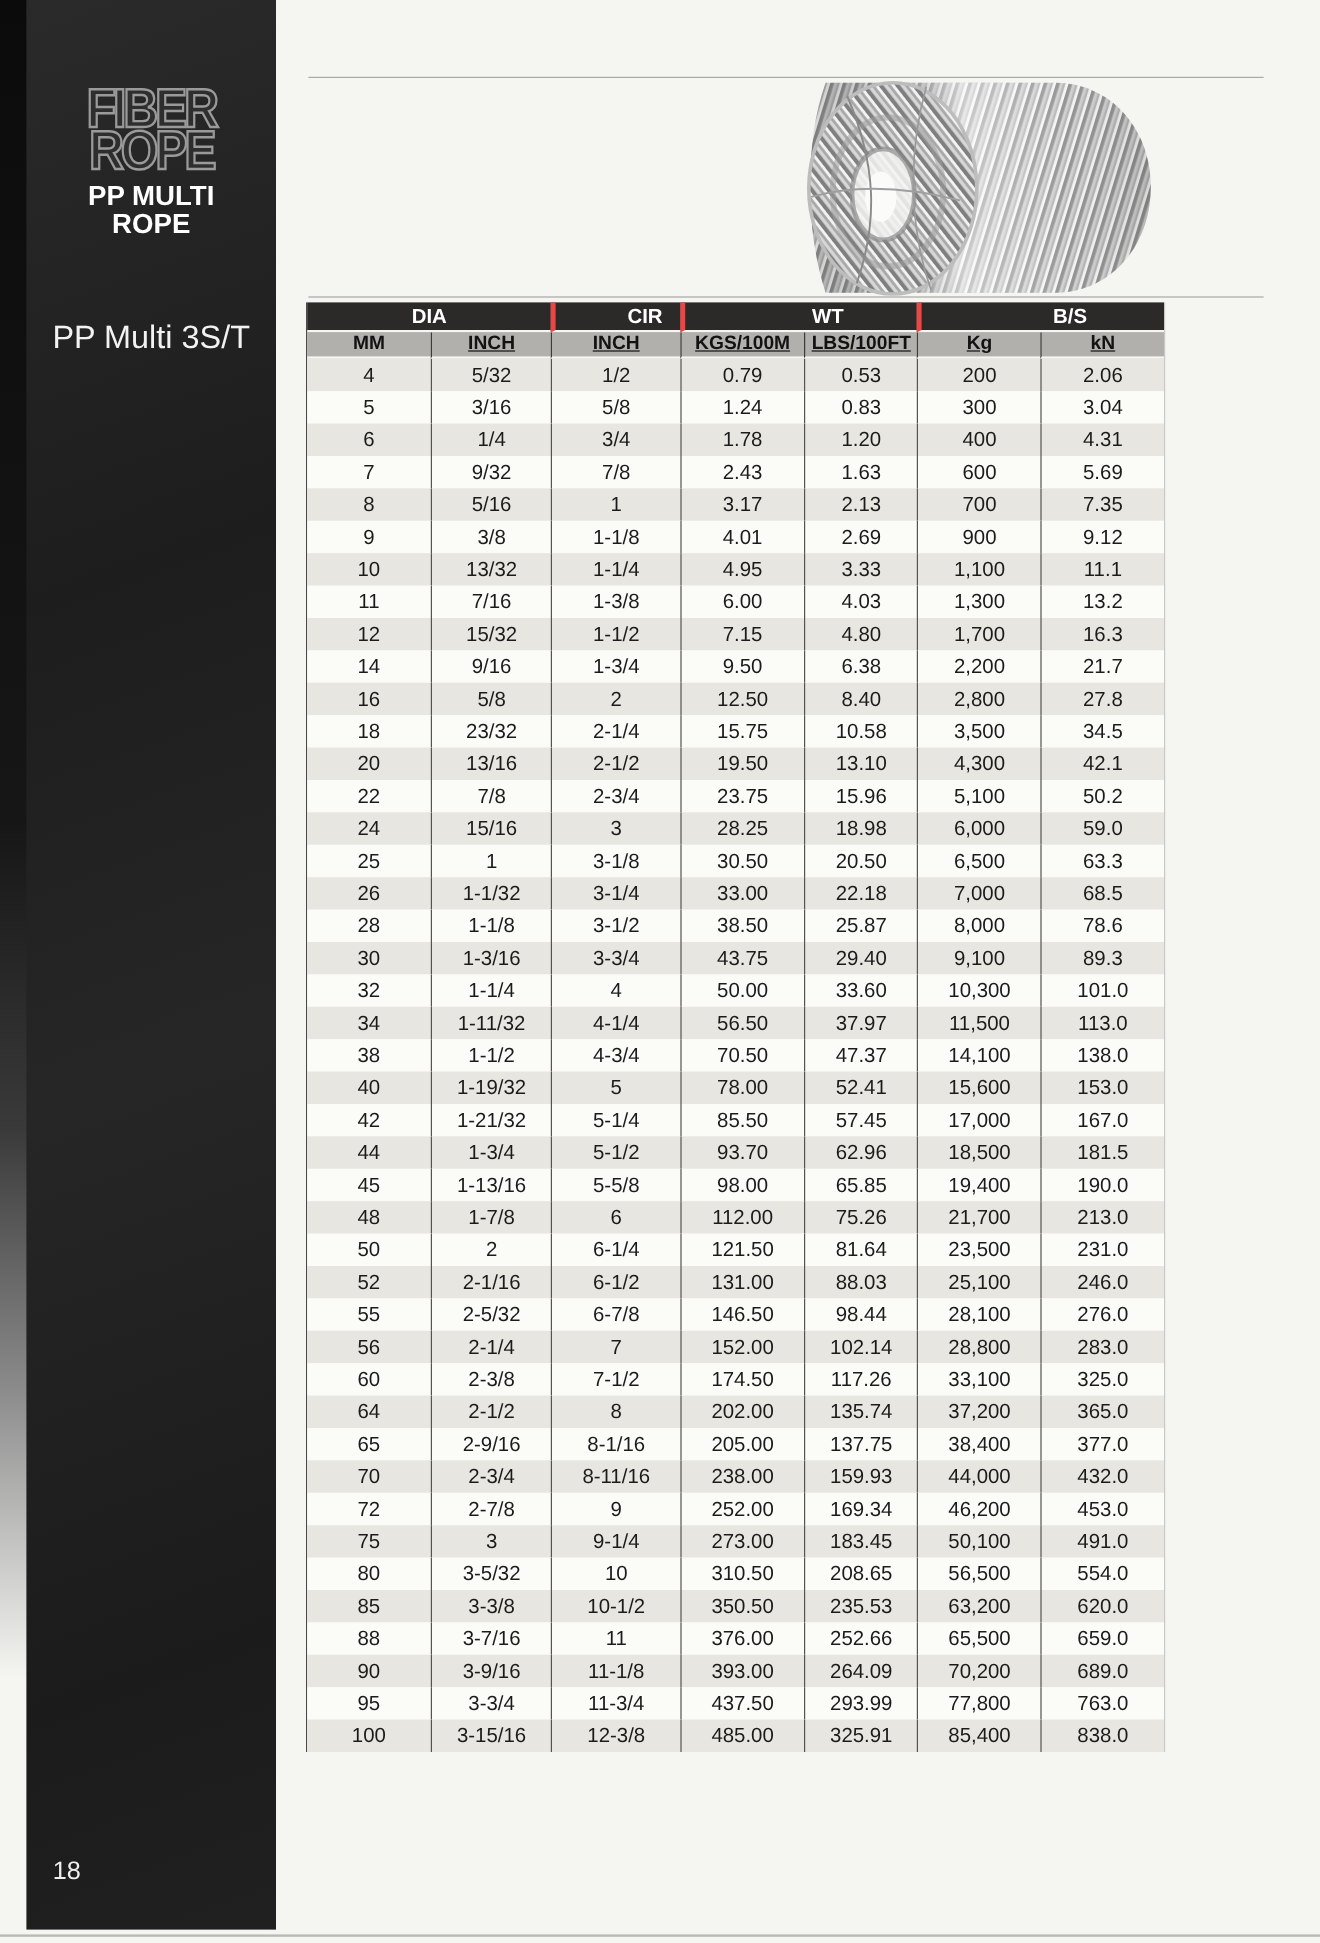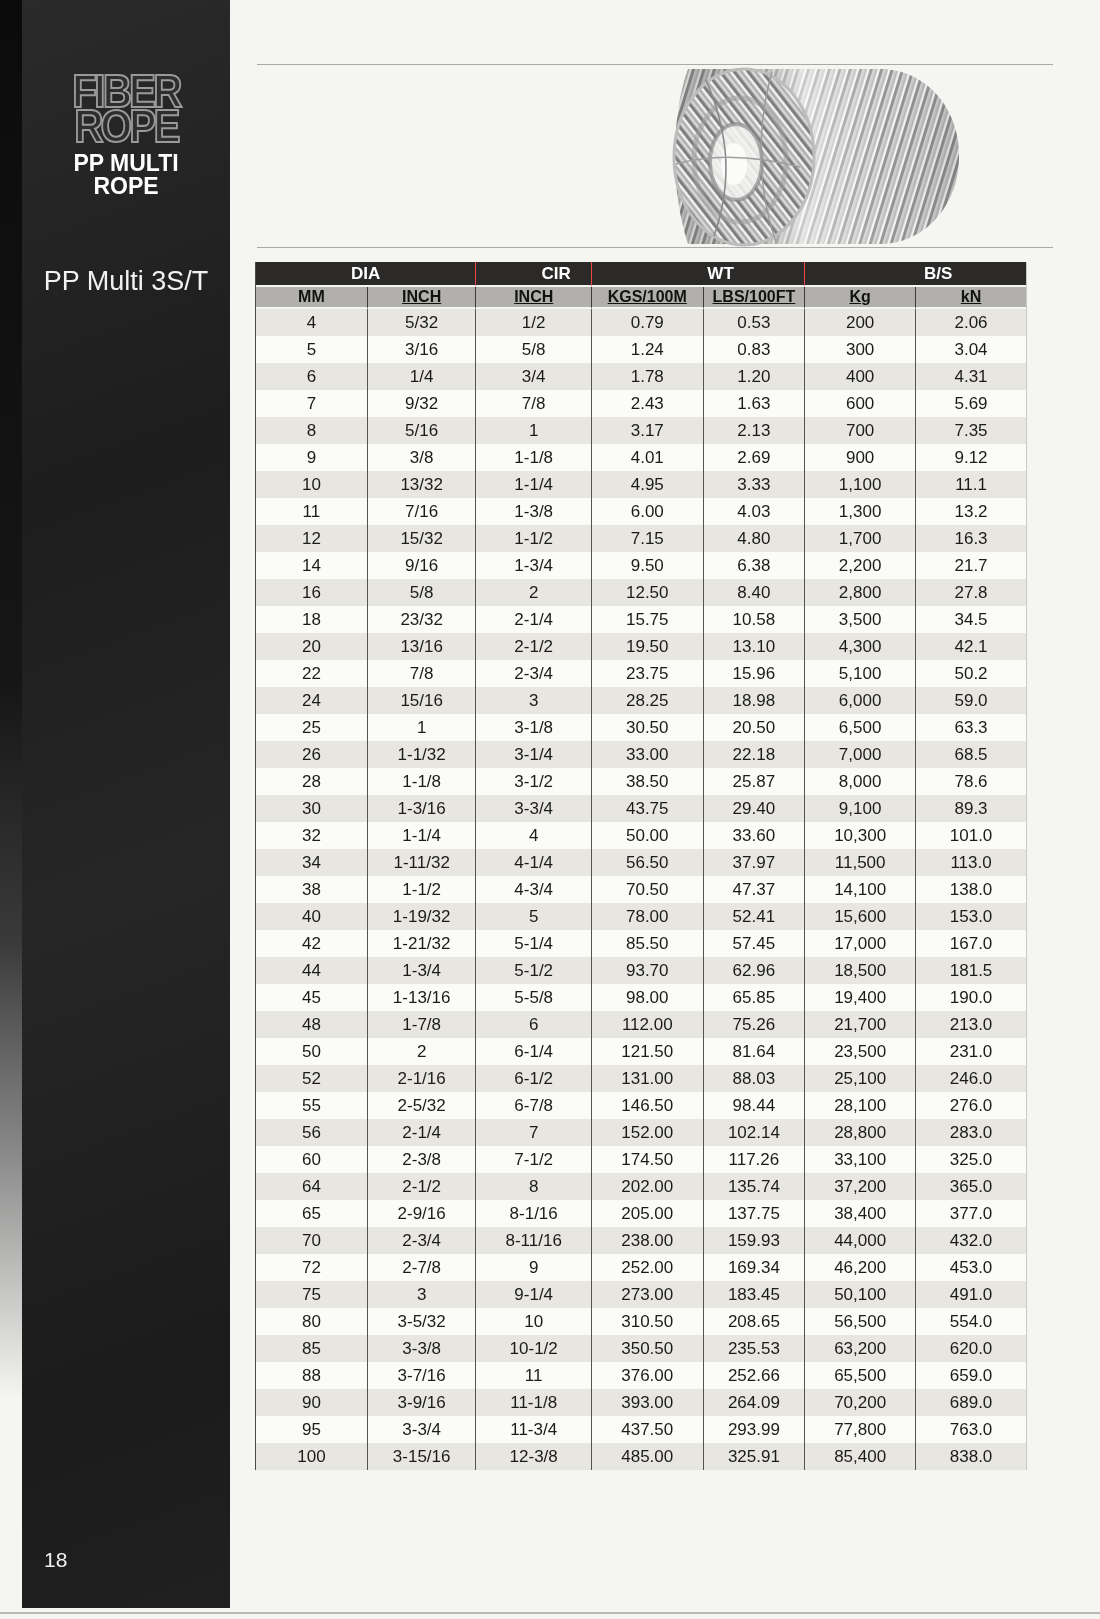--- a/index.html
+++ b/index.html
@@ -27,26 +27,26 @@
   .rule { position:absolute; height:1px; background:#8f8f8f; opacity:0.75; }
   .rule-top { left:257px; top:64px; width:796px; }
   .rule-mid { left:257px; top:247px; width:796px; }
 
   .rope-photo { position:absolute; left:672px; top:66px; width:288px; height:181px; }
 
   
   .bottom-edge { position:absolute; left:0; top:1612px; width:1100px; height:2px; background:#b9b9b6; }
 
   
-  .table-wrap { position:absolute; left:255px; top:262px; width:772px; }
+  .table-wrap { position:absolute; left:255px; top:252px; width:716px; }
   table.spec { width:100%; border-collapse:separate; border-spacing:0; table-layout:fixed;
     border-left:1px solid #4a4a47; border-right:1px solid #c9c8c4; }
   tr.group th { background:#2b2a28; color:#ffffff; font-size:17px; font-weight:bold; height:25px;
     border-bottom:2px solid #f5f5f2; }
-  tr.group th + th { border-left:1px solid #ef4444;padding-left:45px; }
+  tr.group th + th { border-left:4px solid #ef4444;padding-left:45px; }
   tr.cols th { background:#b1b0ad; color:#121212; font-size:16px; font-weight:bold; height:22px;
     border-bottom:2px solid #f5f5f2;margin-left:42px; }
   tr.cols th + th { border-left:1px solid #3b3b39;text-decoration:underline; }
   tbody td { height:27px; text-align:center; vertical-align:middle; font-size:17px; color:#1b1b1b; }
   tbody td + td { border-left:1px solid #56544f; }
   tbody tr:nth-child(odd)  { background:#e8e6e0; }
   tbody tr:nth-child(even) { background:#fbfbf8; }
 </style>
 </head>
 <body>

